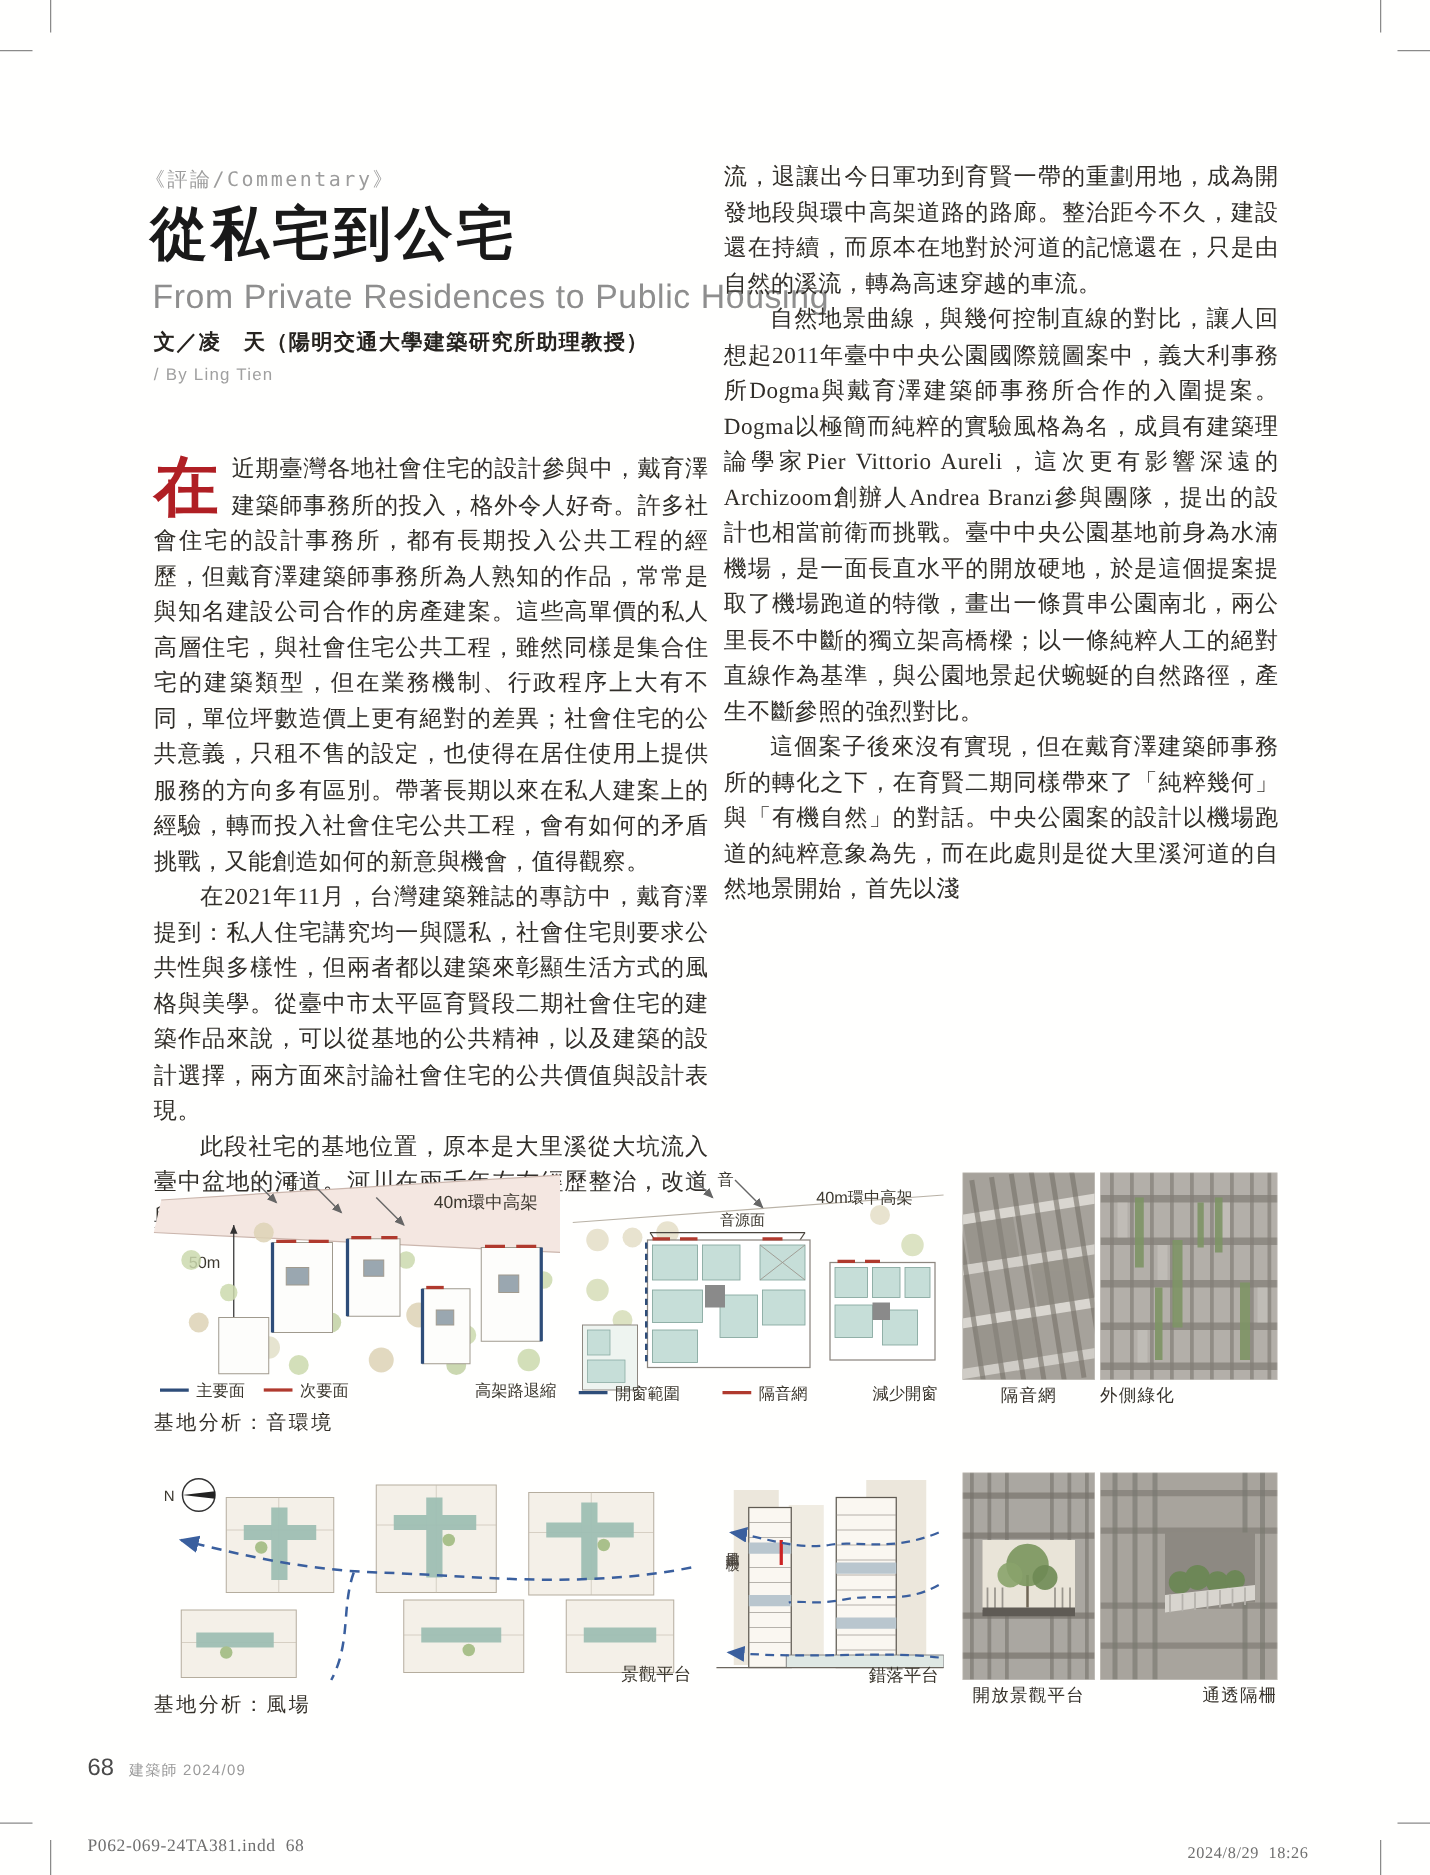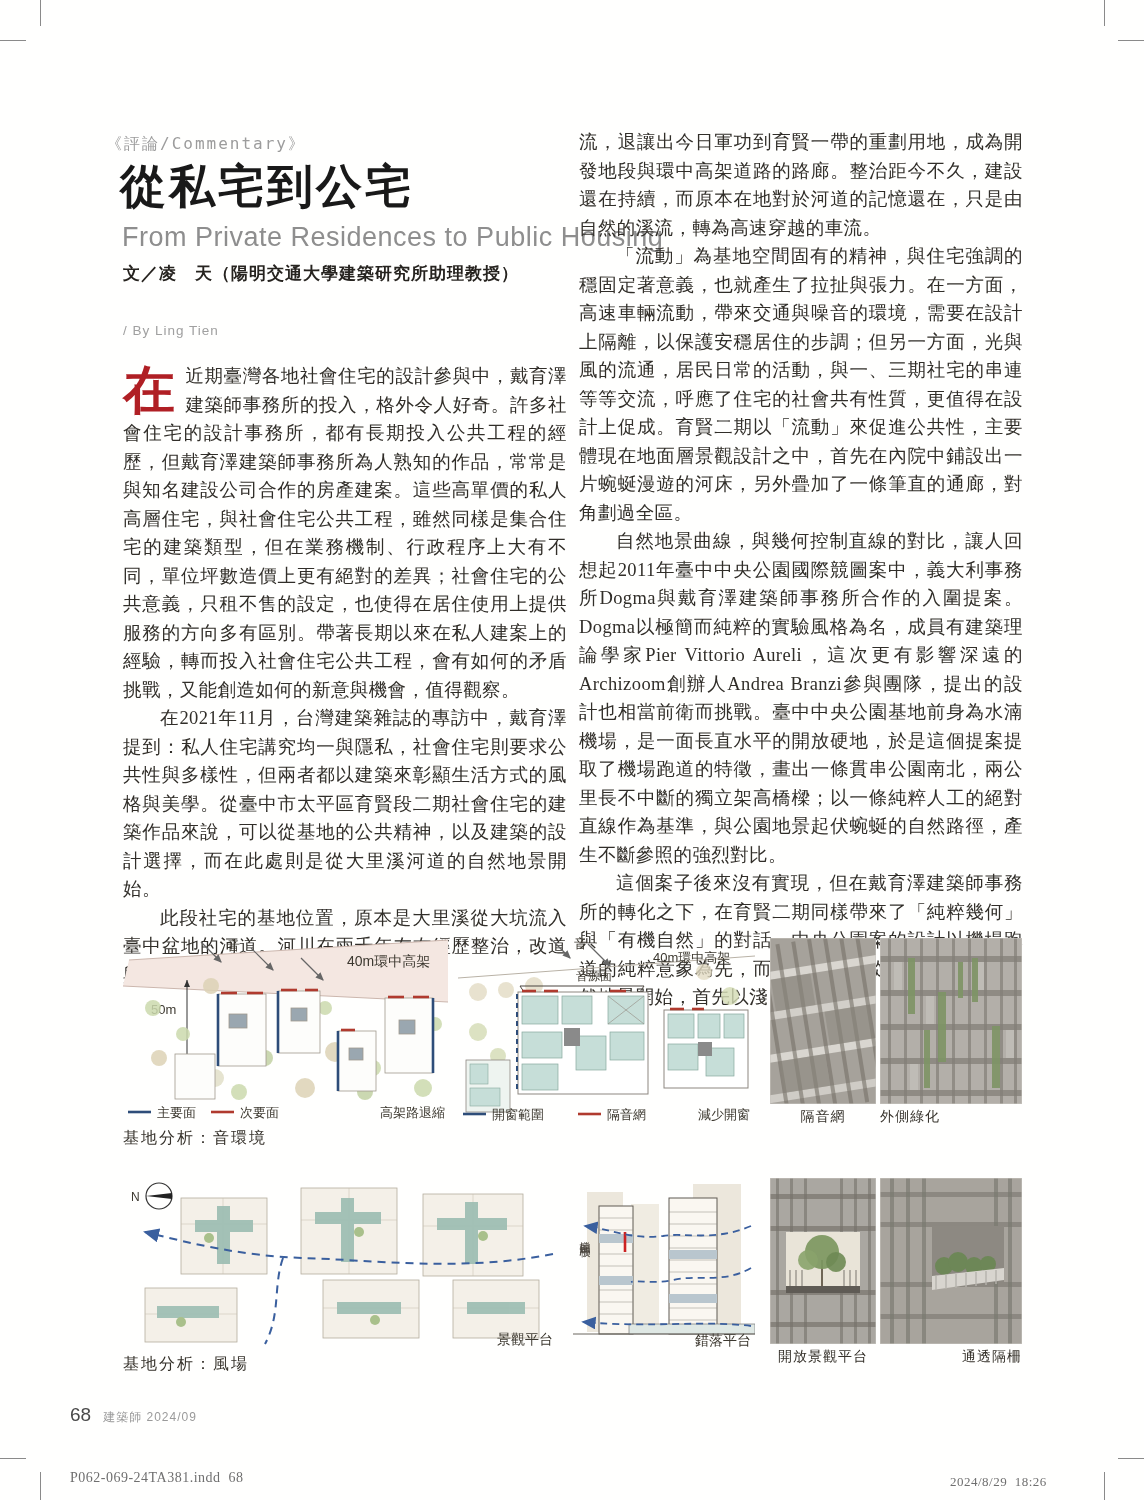--- a/index.html
+++ b/index.html
@@ -6,21 +6,21 @@
   .page{position:relative;width:1144px;height:1500px;background:#fffffe;overflow:hidden;
         font-family:"Liberation Serif","DejaVu Serif",serif;color:#2f2c28;}
   .abs{position:absolute;}
   
   .crop{position:absolute;background:#8a8a8a;}
   
   .section-tag{font-family:"DejaVu Sans Mono","Liberation Sans",sans-serif;font-size:16px;color:#9c9c9c;letter-spacing:2px;}
   .main-title{font-family:"Liberation Sans","DejaVu Sans",sans-serif;font-weight:800;font-size:46px;color:#191919;letter-spacing:3px;}
   .sub-title{font-family:"Liberation Sans","DejaVu Sans",sans-serif;font-weight:400;font-size:27px;color:#8e8e8e;letter-spacing:.5px;}
   .byline{font-family:"Liberation Sans","DejaVu Sans",sans-serif;font-weight:700;font-size:17px;color:#26231f;letter-spacing:1px;}
-  .byline-en{font-family:"Liberation Sans","DejaVu Sans",sans-serif;font-size:13.5px;color:#a0a0a0;letter-spacing:1px;margin-top:31px;}
+  .byline-en{font-family:"Liberation Sans","DejaVu Sans",sans-serif;font-size:13.5px;color:#a0a0a0;letter-spacing:1px;}
   
   .col{width:444px;font-size:18.5px;line-height:28.5px;text-align:justify;letter-spacing:.4px;color:#312e29;}
   .col p{margin:0;}
   .col p.ind{text-indent:2em;}
   .dropcap{float:left;color:#b01f24;font-size:52px;line-height:54px;padding:2px 10px 0 0;font-weight:600;}
   
   .fig svg{display:block;}
   .fig text{font-family:"Liberation Sans","DejaVu Sans",sans-serif;fill:#3c382f;}
   .figcap{font-family:"Liberation Sans","DejaVu Sans",sans-serif;font-size:16px;color:#36322b;letter-spacing:2px;}
   .photocap{font-family:"Liberation Sans","DejaVu Sans",sans-serif;font-size:14px;color:#36322b;letter-spacing:1px;}
@@ -38,35 +38,34 @@
 
   <div class="crop" style="left:40px;top:0;width:1px;height:26px"></div>
   <div class="crop" style="left:0;top:40px;width:26px;height:1px"></div>
   <div class="crop" style="left:1104px;top:0;width:1px;height:26px"></div>
   <div class="crop" style="left:1118px;top:40px;width:26px;height:1px"></div>
   <div class="crop" style="left:0;top:1458px;width:26px;height:1px"></div>
   <div class="crop" style="left:40px;top:1472px;width:1px;height:28px"></div>
   <div class="crop" style="left:1118px;top:1458px;width:26px;height:1px"></div>
   <div class="crop" style="left:1104px;top:1472px;width:1px;height:28px"></div>
 
-  <div class="abs section-tag" style="left:106px;top:134px">《評論/Commentary》</div>
+  <div class="abs section-tag" style="left:116px;top:134px">《評論/Commentary》</div>
   <div class="abs sub-title" style="left:122px;top:222px">From Private Residences to Public Housing</div>
   <div class="abs main-title" style="left:120px;top:156px">從私宅到公宅</div>
   <div class="abs byline" style="left:123px;top:262px">文／凌　天（陽明交通大學建築研究所助理教授）</div>
   <div class="abs byline-en" style="left:123px;top:292px">/ By Ling Tien</div>
 
   <div class="abs col" style="left:123px;top:362px">
     <p><span class="dropcap">在</span><span>近期臺灣各地社會住宅的設計參與中，戴育澤建築師事務所的投入，格外令人好奇。許多社會住宅的設計事務所，都有長期投入公共工程的經歷，但戴育澤建築師事務所為人熟知的作品，常常是與知名建設公司合作的房產建案。這些高單價的私人高層住宅，與社會住宅公共工程，雖然同樣是集合住宅的建築類型，但在業務機制、行政程序上大有不同，單位坪數造價上更有絕對的差異；社會住宅的公共意義，只租不售的設定，也使得在居住使用上提供服務的方向多有區別。帶著長期以來在私人建案上的經驗，轉而投入社會住宅公共工程，會有如何的矛盾挑戰，又能創造如何的新意與機會，值得觀察。</span></p>
-    <p class="ind">在2021年11月，台灣建築雜誌的專訪中，戴育澤提到：私人住宅講究均一與隱私，社會住宅則要求公共性與多樣性，但兩者都以建築來彰顯生活方式的風格與美學。從臺中市太平區育賢段二期社會住宅的建築作品來說，可以從基地的公共精神，以及建築的設計選擇，而在此處則是從大里溪河道的自然地景開始。</p>
+    <p class="ind">在2021年11月，台灣建築雜誌的專訪中，戴育澤提到：私人住宅講究均一與隱私，社會住宅則要求公共性與多樣性，但兩者都以建築來彰顯生活方式的風格與美學。從臺中市太平區育賢段二期社會住宅的建築作品來說，可以從基地的公共精神，以及建築的設計選擇，兩方面來討論社會住宅的公共價值與設計表現。</p>
     <p class="ind">此段社宅的基地位置，原本是大里溪從大坑流入臺中盆地的河道。河川在兩千年左右經歷整治，改道與廍子溪合</p>
   </div>
 
   <div class="abs col" style="left:579px;top:128px">
     <p>流，退讓出今日軍功到育賢一帶的重劃用地，成為開發地段與環中高架道路的路廊。整治距今不久，建設還在持續，而原本在地對於河道的記憶還在，只是由自然的溪流，轉為高速穿越的車流。</p>
-    <p class="ind">「流動」為基地空間固有的精神，與住宅強調的穩固定著意義，也就產生了拉扯與張力。在一方面，高速車輛流動，帶來交通與噪音的環境，需要在設計上隔離，以保護安穩居住的步調；但另一方面，光與風的流通，居民日常的活動，與一、三期社宅的串連等等交流，呼應了住宅的社會共有性質，更值得在設計上促成。育賢二期以「流動」來促進公共性，主要體現在地面層景觀設計之中，首先在內院中鋪設出一片蜿蜒漫遊的河床，另外疊加了一條筆直的通廊，對角劃過全區。</p>
     <p class="ind">自然地景曲線，與幾何控制直線的對比，讓人回想起2011年臺中中央公園國際競圖案中，義大利事務所Dogma與戴育澤建築師事務所合作的入圍提案。Dogma以極簡而純粹的實驗風格為名，成員有建築理論學家Pier Vittorio Aureli，這次更有影響深遠的Archizoom創辦人Andrea Branzi參與團隊，提出的設計也相當前衛而挑戰。臺中中央公園基地前身為水湳機場，是一面長直水平的開放硬地，於是這個提案提取了機場跑道的特徵，畫出一條貫串公園南北，兩公里長不中斷的獨立架高橋樑；以一條純粹人工的絕對直線作為基準，與公園地景起伏蜿蜒的自然路徑，產生不斷參照的強烈對比。</p>
     <p class="ind">這個案子後來沒有實現，但在戴育澤建築師事務所的轉化之下，在育賢二期同樣帶來了「純粹幾何」與「有機自然」的對話。中央公園案的設計以機場跑道的純粹意象為先，而在此處則是從大里溪河道的自然地景開始，首先以淺</p>
   </div>
 
   <div class="abs fig" style="left:123px;top:936px">
     <svg width="325" height="192" viewBox="0 0 325 192">
       <defs>
         <marker id="mA" markerWidth="8" markerHeight="8" refX="6" refY="3" orient="auto">
             <path d="M0,0 L7,3 L0,6 z" fill="#666"></path>
           </marker>

